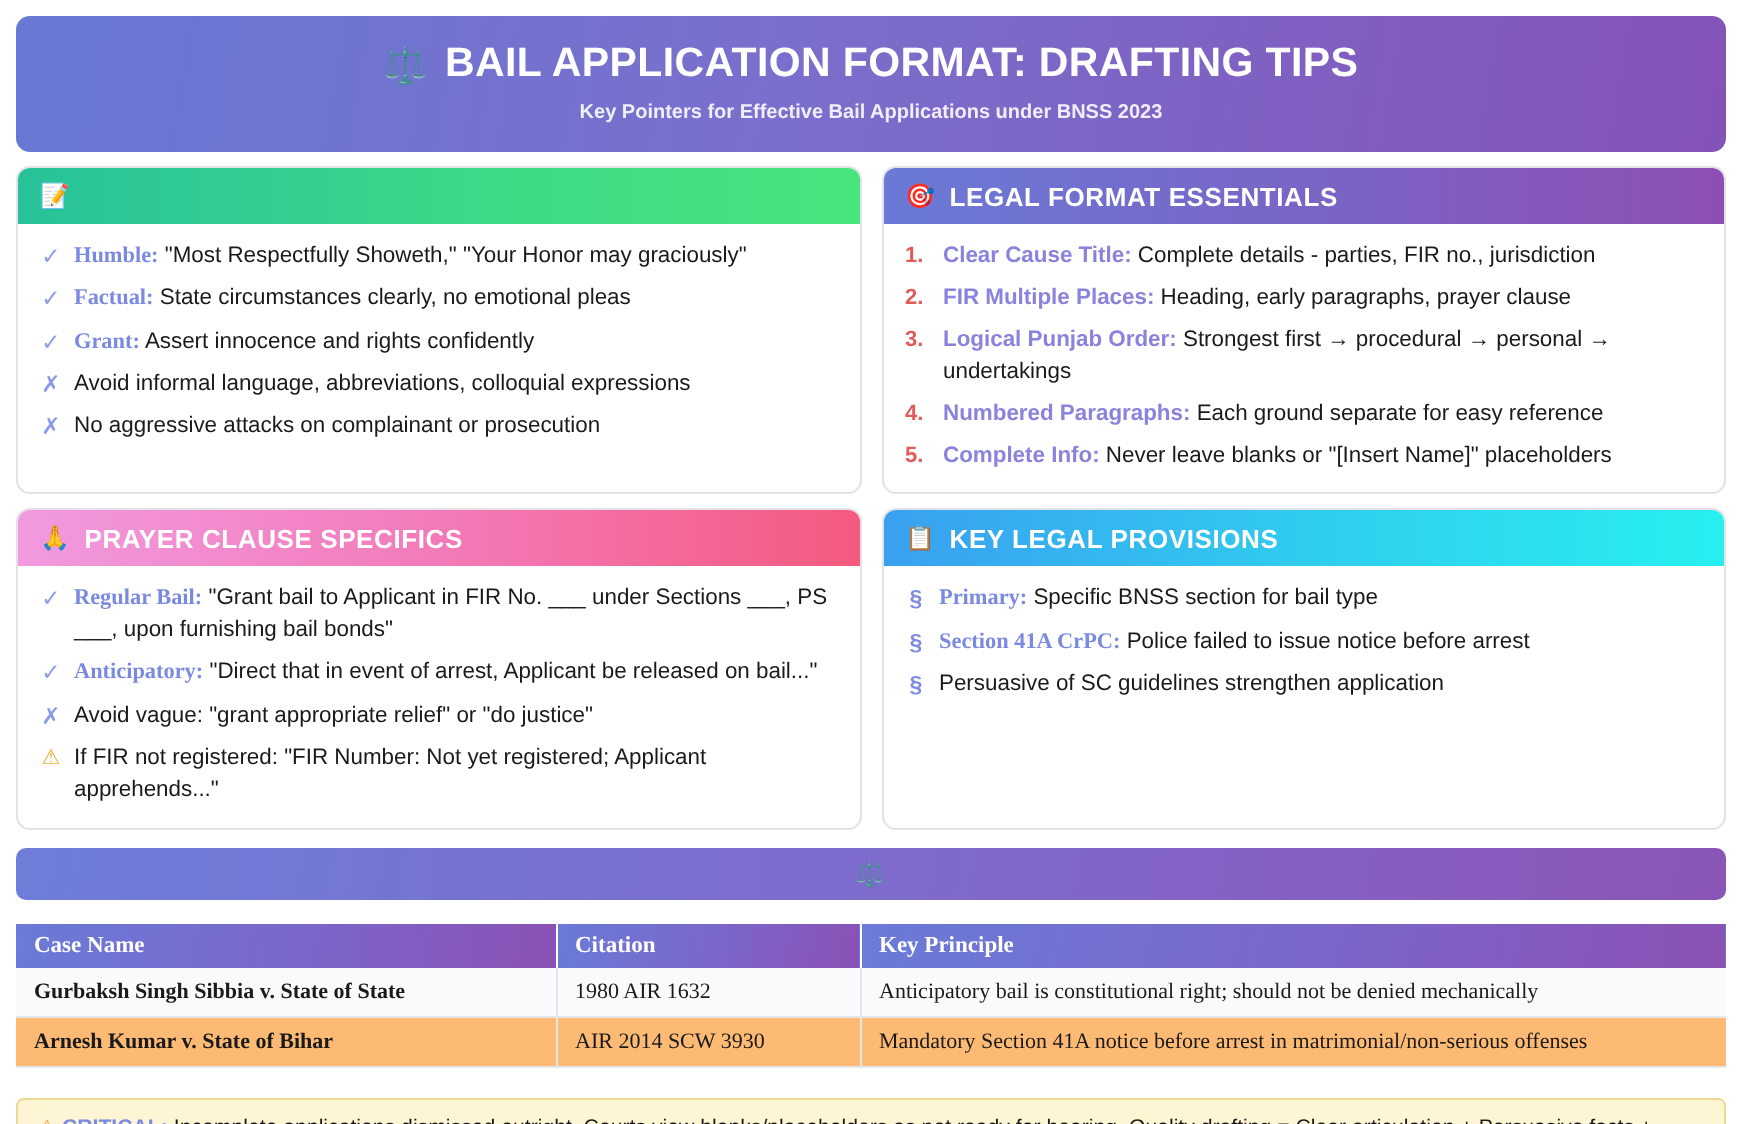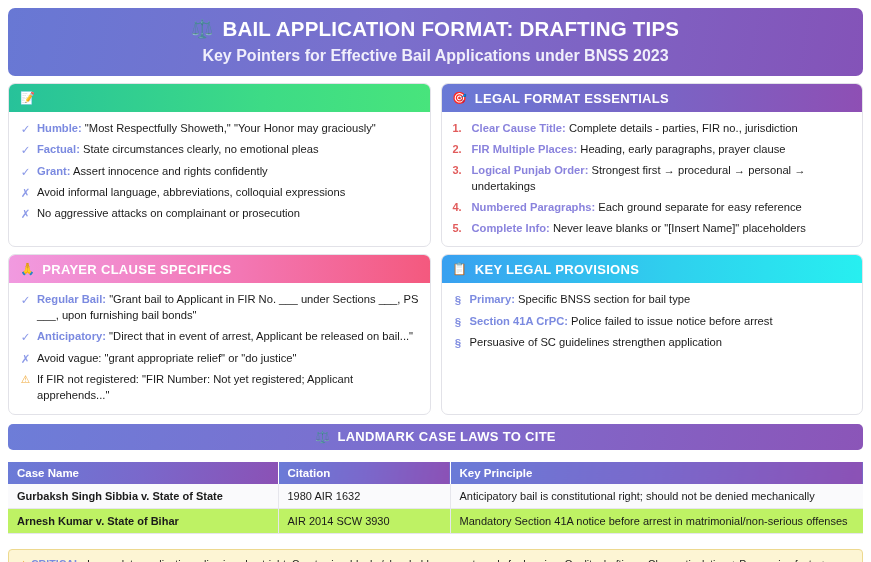--- a/index.html
+++ b/index.html
@@ -36,21 +36,21 @@
     font-weight: bold;
     letter-spacing: 0.2px;
     display: flex;
     align-items: center;
     gap: 8px;
     line-height: 1;
   }
   .main-title .t-icon { font-size: 18px; }
   .main-sub {
     color: #f0eefb;
-    font-size: 16px;
+    font-size: 10px;
     margin-top: 8px;
     font-weight: bold;
   }
 
   
   .grid {
     display: grid;
     grid-template-columns: 1fr 1fr;
     gap: 10px;
     flex: none;
@@ -106,21 +106,21 @@
     font-size: 11.5px;
     line-height: 1.42;
   }
   .mark-check { color: #8c9ae8; }
   .mark-cross { color: #8c9ae8; }
   .mark-warn  { color: #f0a93a; font-size: 10.5px; }
   .mark-num   { color: #e15b5b; font-weight: bold; font-size: 11px; width: 13px; text-align: left; }
   .mark-sec   { color: #7f8ce0; font-weight: bold; }
   .row-text { flex: 1; }
   .lbl { font-weight: bold; }
-  .lbl-blue   { color: #7b8ae0; }
+  .lbl-blue   { color: #7b8ae0; font-family: Liberation Serif, serif; }
   .lbl-purple { color: #8a83dd; text-align: center; }
 
   
   .landmark-banner {
     height: 26px;
     border-radius: 5px;
     background: linear-gradient(100deg, #6d7dd8 0%, #7e6ccd 50%, #8b55b8 100%);
     color: #ffffff;
     font-size: 13px;
     font-weight: bold;
@@ -134,47 +134,48 @@
   }
   .landmark-banner .l-icon { font-size: 12px; }
 
   
   .case-table {
     width: 100%;
     border-collapse: collapse;
     table-layout: fixed;
     flex: none;
     margin-top: 5px;
+    font-family: Liberation Serif, serif;
   }
   .case-table th {
     background: linear-gradient(100deg, #6a7bd7 0%, #7a68cb 50%, #8b51b5 100%);
     color: #ffffff;
     font-size: 11.5px;
     font-weight: bold;
     text-align: left;
     padding: 5px 9px;
     border-right: 1px solid #ffffff;
     height: 22px;
   }
   .case-table th:last-child { border-right: none; }
   .case-table td {
     font-size: 11px;
     color: #1a1a1a;
     padding: 6px 9px;
     border-bottom: 1px solid #e6e6ec;
     border-right: 1px solid #e6e6ec;
-    background: #bef264;
+    background: #fdba74;
     height: 22px;
     vertical-align: middle;
   }
   .case-table tr:nth-child(odd) td { background: #fafafc; }
   .case-table td:last-child { border-right: none; }
   .case-name { color: #6b7bd8; font-weight: bold; }
   .col-case { width: 270px; }
-  .col-cite { width: 172px; }
+  .col-cite { width: 152px; }
 
   
   .critical {
     margin-top: 8px;
     background: #fdf5d4;
     border: 1px solid #edd98f;
     border-radius: 4px;
     padding: 7px 10px 8px 10px;
     font-size: 10.6px;
     line-height: 1.45;
@@ -301,21 +302,20 @@
         <div class="row">
           <span class="mark mark-sec">§</span>
           <span class="row-text">Persuasive of SC guidelines strengthen application</span>
         </div>
       </div>
     </div>
   </div>
 
   <div class="landmark-banner">
     <span class="l-icon">⚖️</span>
-    <span>LANDMARK CASE LAWS TO CITE</span>
   </div>
 
   <table class="case-table">
     <thead>
       <tr>
         <th class="col-case">Case Name</th>
         <th class="col-cite">Citation</th>
         <th>Key Principle</th>
       </tr>
     </thead>

